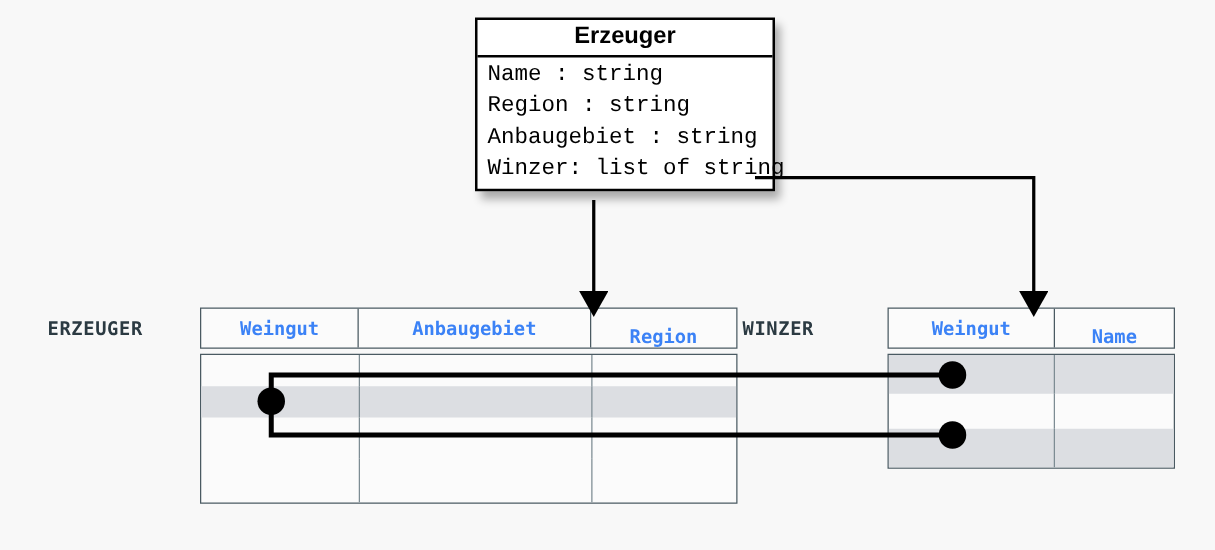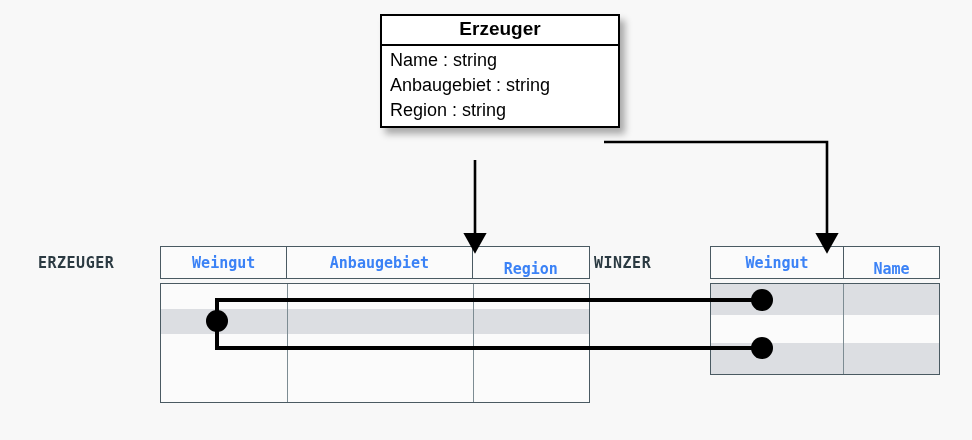--- a/index.html
+++ b/index.html
@@ -38,21 +38,21 @@
     text-align: center;
     color: #000;
     padding: 3px 0 4px 0;
     border-bottom: 2px solid #000;
     line-height: 1.1;
   }
   .uml-attrs {
     padding: 2px 0 3px 0;
   }
   .uml-attr {
-    font-family: Liberation Sans, sans-serif;
+    font-family: Liberation Mono, monospace;
     font-size: 18px;
     color: #000;
     line-height: 25px;
     padding-left: 8px;
     white-space: nowrap;
   }
 
   
   .tbl-label {
     position: absolute;
@@ -116,22 +116,23 @@
 </style>
 </head>
 <body>
 
 <div id="canvas">
 
   <div class="uml-box">
     <div class="uml-title">Erzeuger</div>
     <div class="uml-attrs">
       <div class="uml-attr">Name : string</div>
+      <div class="uml-attr">Region : string</div>
       <div class="uml-attr">Anbaugebiet : string</div>
-      <div class="uml-attr">Region : string</div>
+      <div class="uml-attr">Winzer: list of string</div>
     </div>
   </div>
 
   <div class="tbl-label" style="left:38px; top:254px;">ERZEUGER</div>
 
   <div class="tbl-header" style="left:160px; top:246px; width:430px;">
     <div class="cell" style="width:127px;">Weingut</div>
     <div class="cell" style="width:186px;">Anbaugebiet</div>
     <div class="cell" style="width:117px;">Region</div>
   </div>

